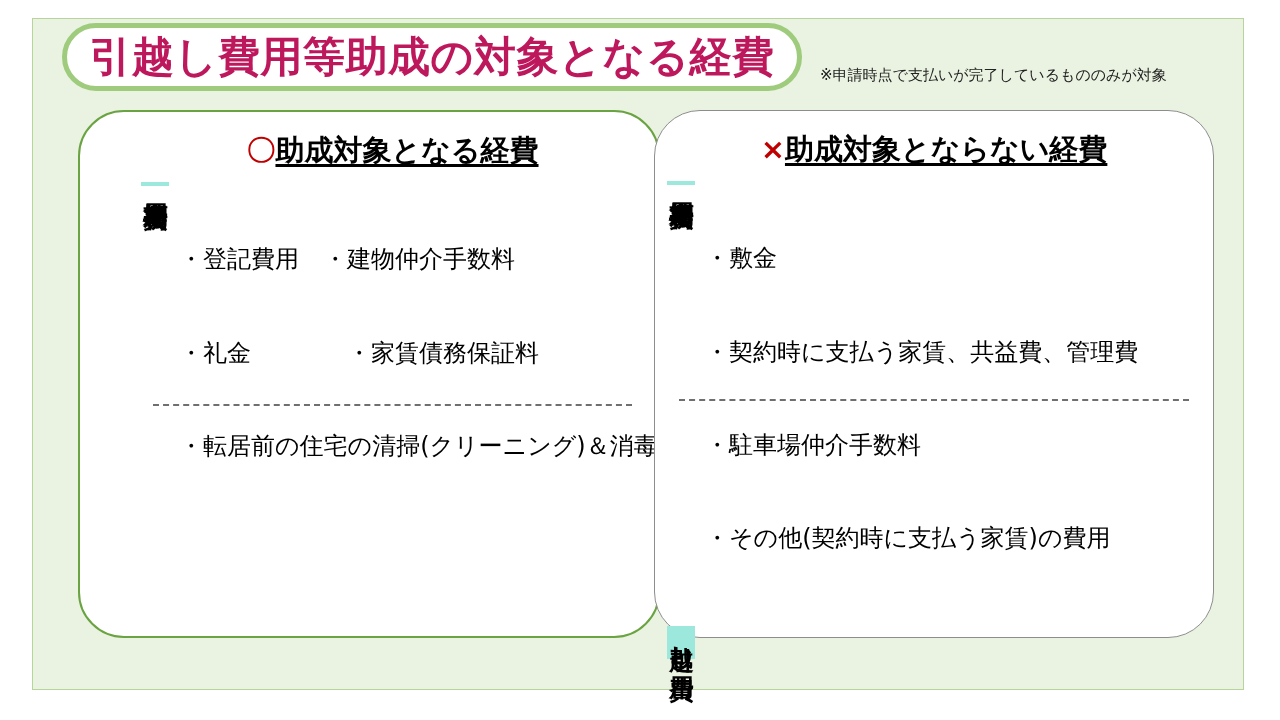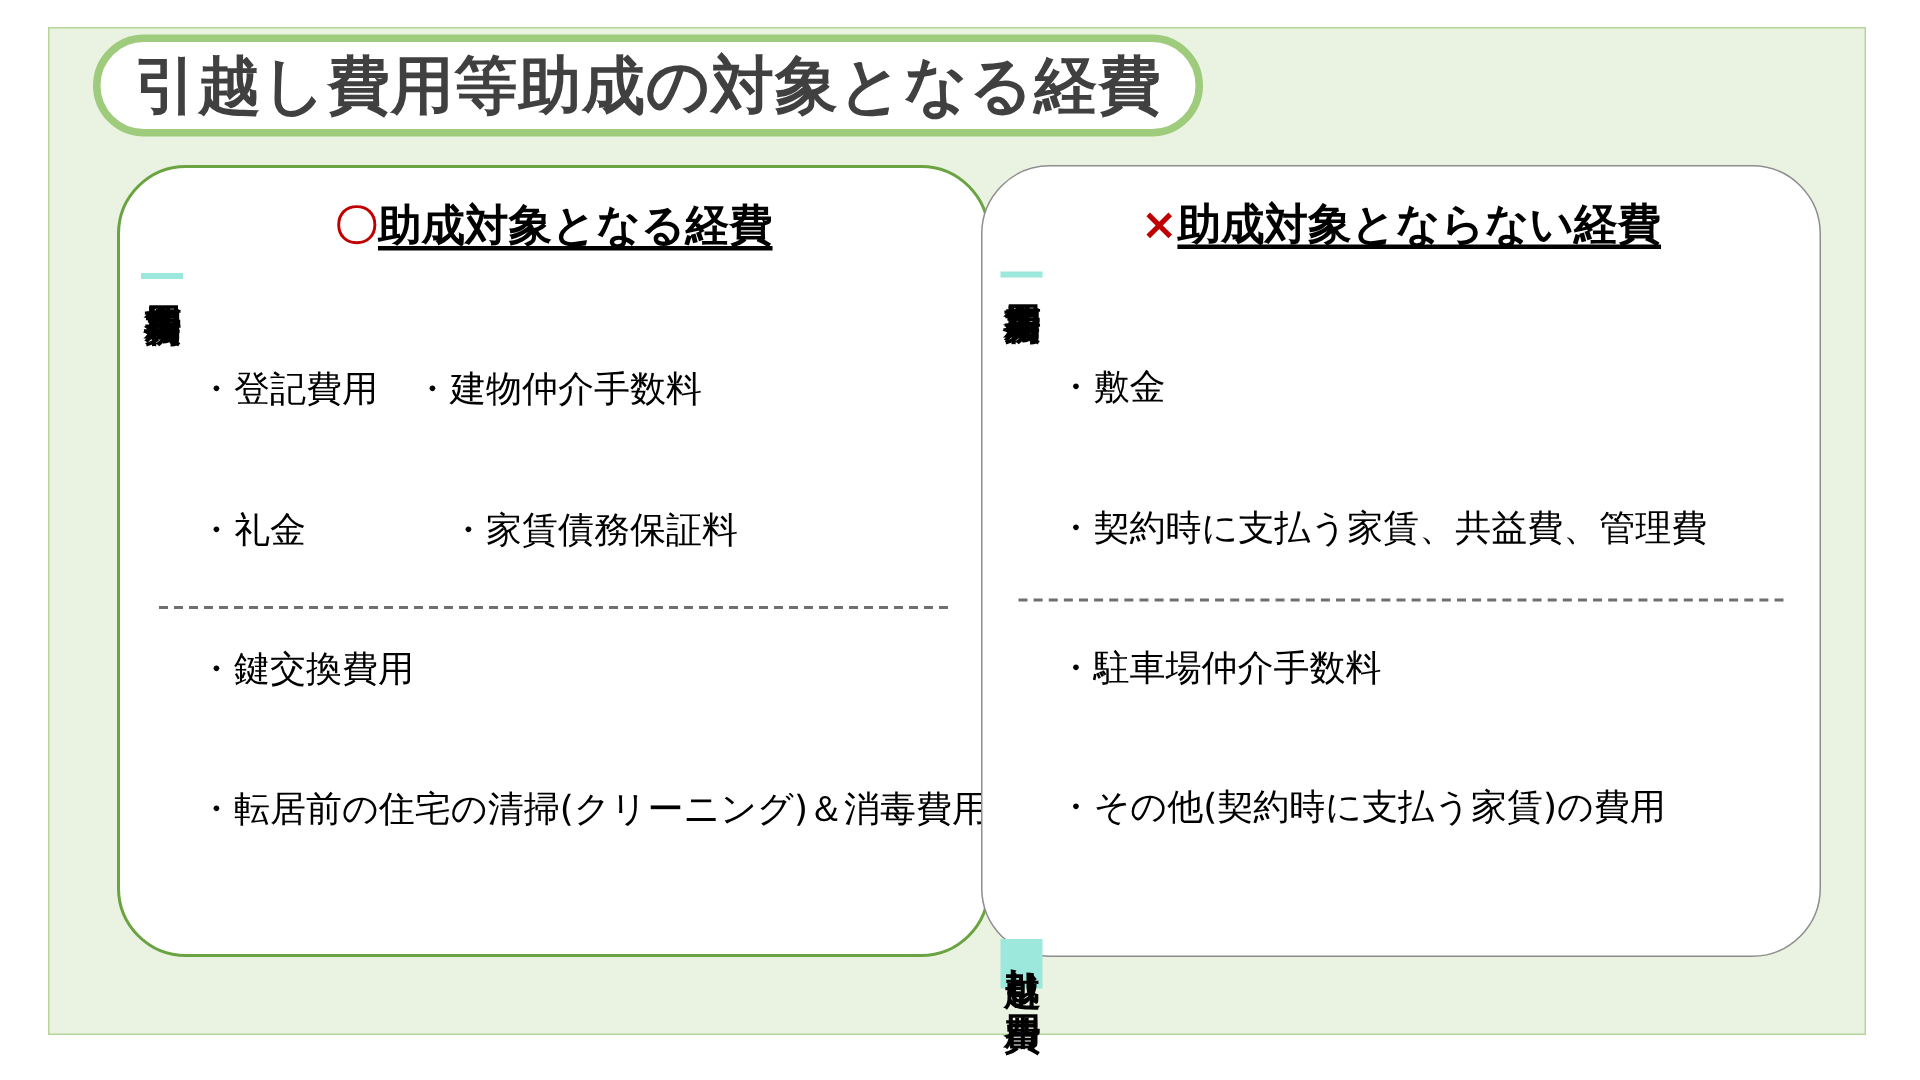--- a/index.html
+++ b/index.html
@@ -42,21 +42,21 @@
     border: 5px solid #9ecb7c;
     border-radius: 36px;
     box-sizing: border-box;
     display: flex;
     align-items: center;
     justify-content: center;
   }
   .title-text {
     font-size: 42px;
     font-weight: bold;
-    color: #404040;
+    color: #be185d;
     letter-spacing: 0.5px;
     line-height: 1;
     white-space: nowrap;
   }
 
   
   .note {
     position: absolute;
     left: 820px;
     top: 66px;
@@ -71,20 +71,21 @@
     top: 110px;
     height: 528px;
     background: #ffffff;
     border-radius: 46px;
     box-sizing: border-box;
   }
   .card-left {
     left: 78px;
     width: 582px;
     border: 2px solid #6aa341;
+    padding-left: 47px;
   }
   .card-right {
     left: 654px;
     width: 560px;
     border: 1px solid #8d8d8d;
   }
 
   
   .card-head {
     text-align: center;
@@ -154,33 +155,33 @@
 <body>
 
 <div id="slide">
 
   <div class="backdrop"></div>
 
   <div class="title-pill">
     <span class="title-text">引越し費用等助成の対象となる経費</span>
   </div>
 
+  <div class="note">※申請時点で支払いが完了しているもののみが対象</div>
 
   <div class="card card-left">
     <div class="card-inner">
       <div class="card-head">
         <span class="mark">〇</span><span class="u">助成対象となる経費</span>
       </div>
 
       <div class="section sec-left-1">
         <div class="vlabel">初期費用等</div>
         <div class="items">
           <div>・登記費用　・建物仲介手数料</div>
           <div>・礼金　　　　・家賃債務保証料</div>
-          <div>・鍵交換費用</div>
           <div>・転居前の住宅の清掃(クリーニング)＆消毒費用</div>
         </div>
       </div>
 
       <div class="divider divider-left"></div>
 
     </div>
   </div>
 
   <div class="card card-right">

